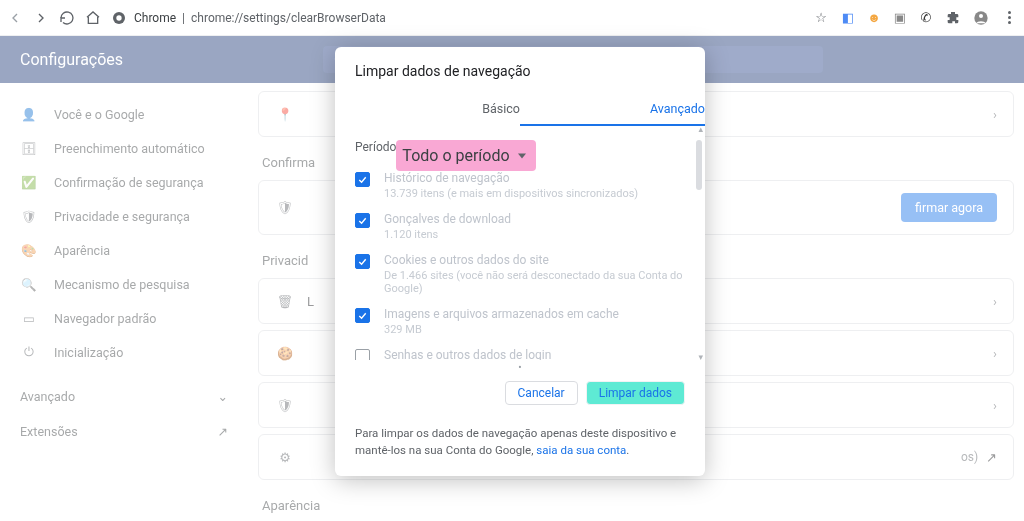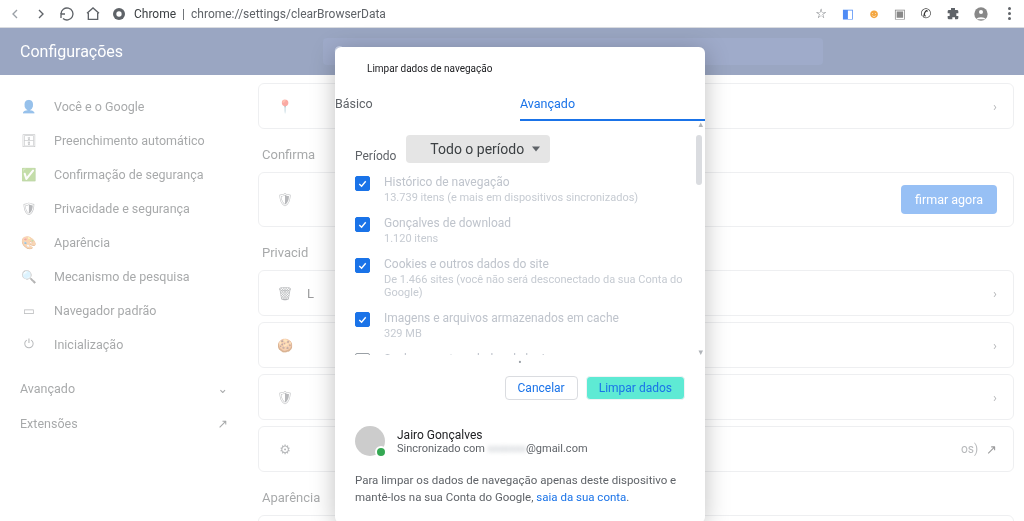--- a/index.html
+++ b/index.html
@@ -1,19 +1,19 @@
 <!DOCTYPE html>
 <html><head>
 <meta charset="utf-8">
 <style>
   * { box-sizing: border-box; margin: 0; padding: 0; font-family: -apple-system, "Segoe UI", Roboto, Arial, sans-serif; }
   body { width: 1024px; height: 521px; overflow: hidden; background: #fff; font-size: 13px; color: #202124; position: relative; }
 
   
-  .toolbar { height: 28px; display: flex; align-items: center; padding: 0 6px; border-bottom: 1px solid #dadce0; gap: 8px; }
+  .toolbar { height: 36px; display: flex; align-items: center; padding: 0 6px; border-bottom: 1px solid #dadce0; gap: 8px; }
   .tb-icon { width: 18px; height: 18px; display:flex; align-items:center; justify-content:center; color:#5f6368; }
   .tb-icon svg { width:16px; height:16px; }
   .omnibox { flex:1; display:flex; align-items:center; gap:6px; font-size:12px; color:#5f6368; }
   .omnibox .chrome-label { color:#3c4043; }
   .omnibox .url-path { color:#5f6368; }
   .right-icons { margin-left:auto; display:flex; gap:10px; align-items:center; }
   .ext-dot { width:16px; height:16px; border-radius:3px; display:flex;align-items:center;justify-content:center; }
   .menu-dots { display:flex; flex-direction:column; gap:2px; }
   .menu-dots span { width:3px; height:3px; background:#5f6368; border-radius:50%; }
 
@@ -36,28 +36,28 @@
   .card { background:#fff; border:1px solid #dadce0; border-radius:6px; padding:12px 16px; display:flex; align-items:center; }
   .card .c-icon { width:20px; height:20px; margin-right:12px; color:#5f6368; display:flex;align-items:center;justify-content:center;}
   .card .arrow { margin-left:auto; color:#5f6368; }
   .confirm-btn { background:#1a73e8; color:#fff; border:none; border-radius:4px; padding:7px 14px; font-size:12.5px; cursor:pointer; }
 
   
   .scrim { position:absolute; inset:28px 0 0 0; background:rgba(255,255,255,0.55); pointer-events:none; }
 
   
   .dialog { position:absolute; left:335px; top:47px; width:370px; background:#fff; border-radius:6px; box-shadow:0 4px 24px rgba(0,0,0,0.25); overflow:hidden; }
-  .dlg-title { padding:16px 32px 12px; font-size:10px; color:#202124; }
+  .dlg-title { padding:16px 20px 12px; font-size:14px; color:#202124; }
   .tabs { display:flex; }
-  .tab { flex:1; text-align:left; padding:10px 0 8px; font-size:12.5px; color:#5f6368; cursor:pointer; }
+  .tab { flex:1; text-align:right; padding:10px 0 8px; font-size:12.5px; color:#5f6368; cursor:pointer; }
   .tab.active { color:#1a73e8; border-bottom:2px solid #1a73e8; }
   .dlg-body { padding:14px 20px 0; position:relative; max-height:234px; overflow:hidden;}
-  .period-row { display:flex; align-items:flex-end; gap:10px; margin-bottom:12px; }
+  .period-row { display:flex; align-items:flex-start; }
   .period-label { font-size:12px; color:#5f6368; }
-  .period-select { background:#e5e5e5; border:none; border-radius:4px; padding:6px 26px 6px 24px; font-size:14px; color:#3c4043; cursor:pointer; position:relative; }
+  .period-select { background:#f9a8d4; border:none; border-radius:4px; padding:6px 26px 6px 6px; font-size:16px; color:#3c4043; cursor:pointer; position:relative; }
   .period-select::after { content:""; position:absolute; right:10px; top:50%; width:0;height:0;border-left:4px solid transparent;border-right:4px solid transparent;border-top:5px solid #5f6368; transform:translateY(-50%);}
   .chk-row { display:flex; gap:14px; margin-bottom:12px; }
   .chk { width:15px; height:15px; flex-shrink:0; border:1.5px solid #1a73e8; border-radius:2px; background:#1a73e8; display:flex;align-items:center;justify-content:center; margin-top:1px;}
   .chk.unchecked { background:#fff; border-color:#9aa0a6; }
   .chk svg { width:11px; height:11px; }
   .chk-text .t1 { font-size:12px; color:#bfc4cc; }
   .chk-text .t2 { font-size:11px; color:#c6cbd2; margin-top:2px; }
   .scroll-ind { position:absolute; right:3px; top:0; width:6px; height:100%; }
   .scroll-thumb { position:absolute; right:0; top:14px; width:6px; height:50px; background:#dadce0; border-radius:3px; }
   .scroll-arrow { position:absolute; right:-1px; font-size:9px; color:#b0b4b9; }
@@ -302,25 +302,16 @@
       <div class="scroll-arrow" style="top:-2px">▴</div>
       <div class="scroll-thumb"></div>
       <div class="scroll-arrow" style="bottom:-2px">▾</div>
     </div>
   </div>
   <div class="dlg-dot">•</div>
   <div class="dlg-footer">
     <button class="btn secondary">Cancelar</button>
     <button class="btn primary">Limpar dados</button>
   </div>
-  <div class="account">
-    <div class="avatar">
-        <div class="badge"></div>
-      </div>
-    <div class="acc-text">
-      <div class="n">Jairo Gonçalves</div>
-      <div class="e"><span>Sincronizado com </span><span class="blur">xxxxxxx</span><span>@gmail.com</span></div>
-    </div>
-  </div>
   <div class="dlg-note">
     <span>Para limpar os dados de navegação apenas deste dispositivo e mantê-los na sua Conta do Google, </span><a>saia da sua conta</a><span>.</span>
   </div>
 </div>
 
 </body></html>

